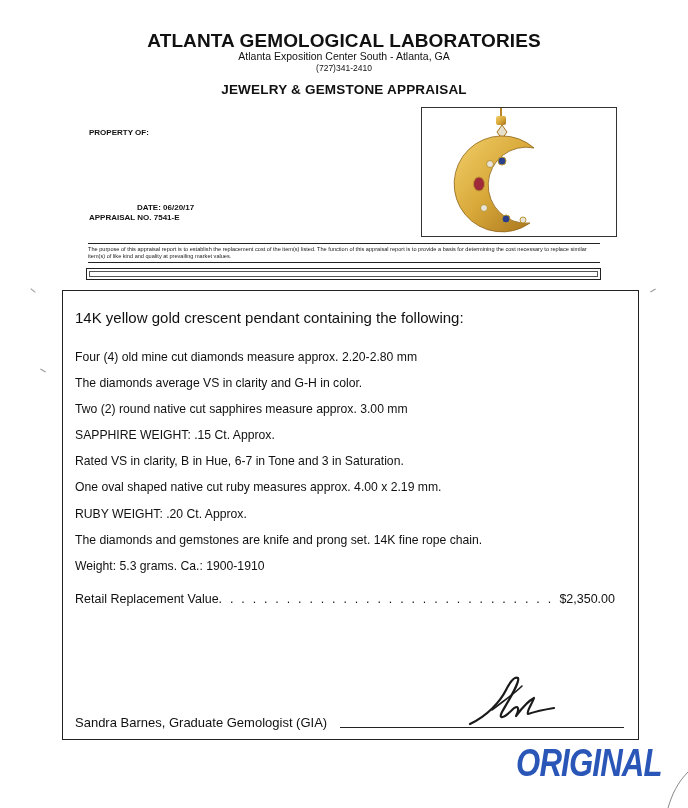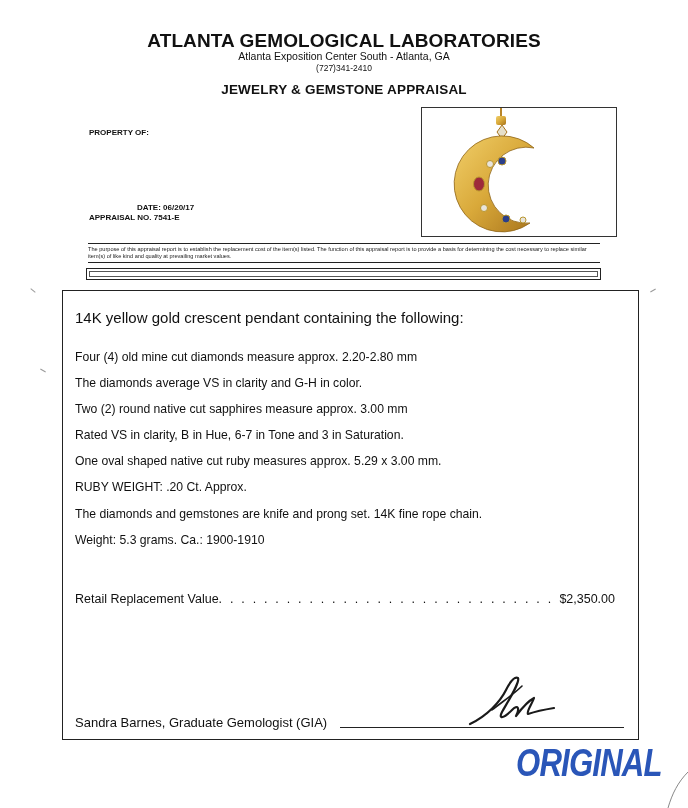--- a/index.html
+++ b/index.html
@@ -103,22 +103,23 @@
 </div>
 
 <div class="abs main-box"></div>
 
 <div class="abs desc-title">14K yellow gold crescent pendant containing the following:</div>
 
 <div class="abs desc-lines">
   <div>Four (4) old mine cut diamonds measure approx. 2.20-2.80 mm</div>
   <div>The diamonds average VS in clarity and G-H in color.</div>
   <div>Two (2) round native cut sapphires measure approx. 3.00 mm</div>
+  <div>SAPPHIRE WEIGHT: .15 Ct. Approx.</div>
   <div>Rated VS in clarity, B in Hue, 6-7 in Tone and 3 in Saturation.</div>
-  <div>One oval shaped native cut ruby measures approx. 5.29 x 3.00 mm.</div>
+  <div>One oval shaped native cut ruby measures approx. 4.00 x 2.19 mm.</div>
   <div>RUBY WEIGHT: .20 Ct. Approx.</div>
   <div>The diamonds and gemstones are knife and prong set.  14K fine rope chain.</div>
   <div>Weight: 5.3 grams. Ca.: 1900-1910</div>
 </div>
 
 <div class="abs value-row">
   <span>Retail Replacement Value</span>
   <span class="dots">. . . . . . . . . . . . . . . . . . . . . . . . . . . . . . . . . . . . . . . . . . . . . . . . . . . . .</span>
   <span>$2,350.00</span>
 </div>

